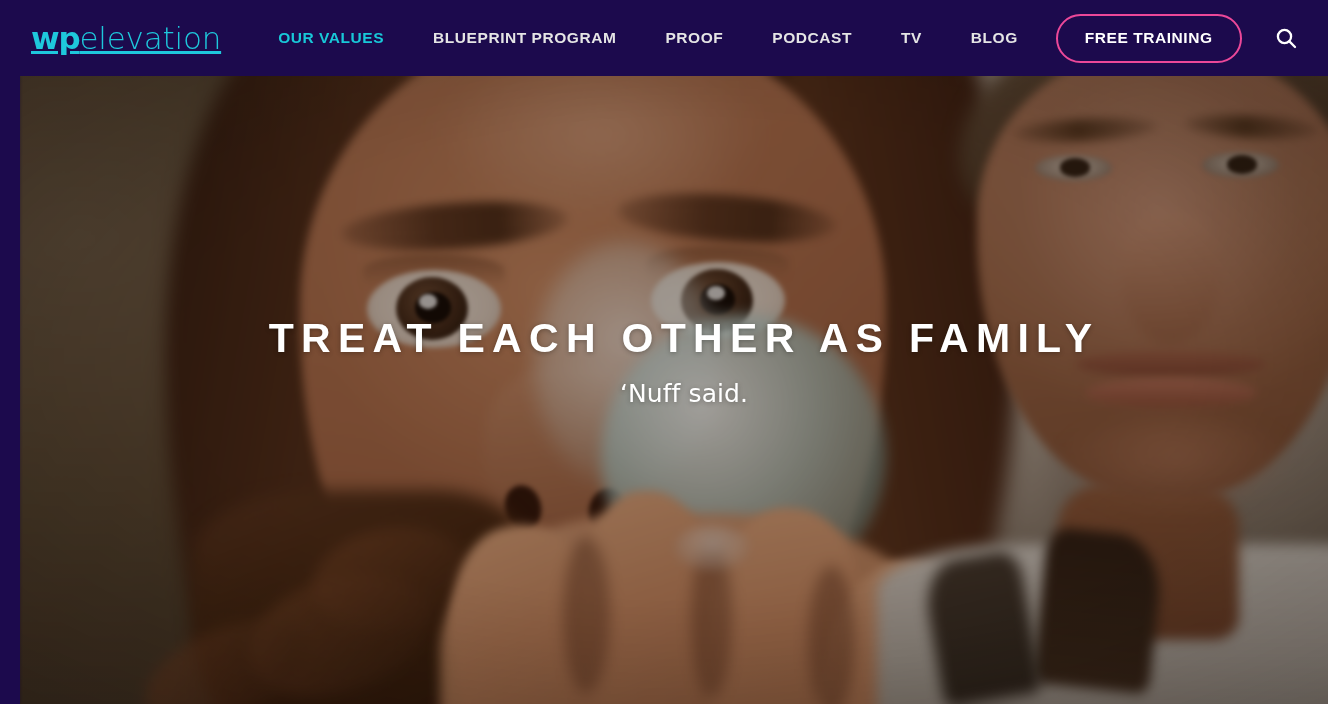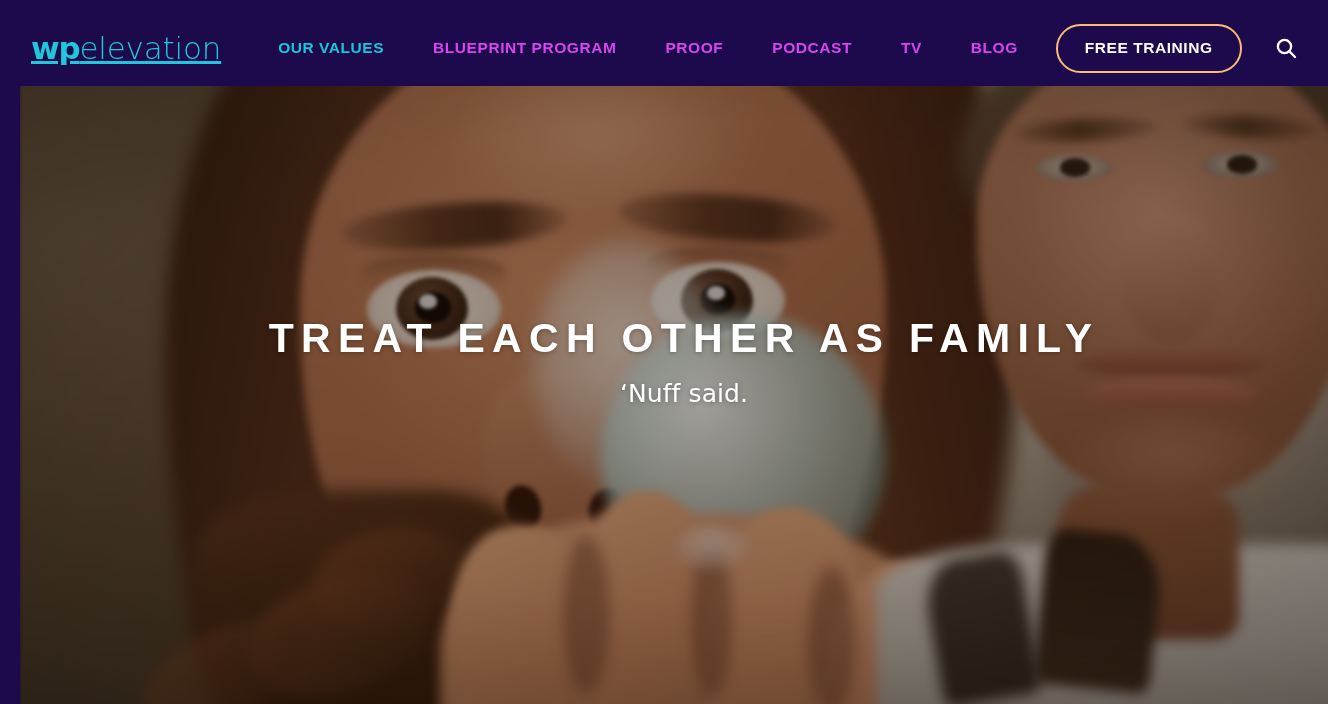--- a/index.html
+++ b/index.html
@@ -23,21 +23,20 @@
   
   .navbar {
     position: absolute;
     top: 0; left: 0;
     width: 1328px;
     height: 76px;
     background: #1c0a4d;
     display: flex;
     align-items: center;
     z-index: 40;
-    margin-top: 10px;
   }
 
   .logo {
     margin-left: 31px;
     font-size: 31px;
     line-height: 1;
     color: #1ec8dc;
     letter-spacing: -0.4px;
     white-space: nowrap;
     user-select: none;
@@ -53,40 +52,40 @@
     letter-spacing: -0.2px;
   }
 
   .nav-links {
     display: flex;
     align-items: center;
     margin-left: 57px;
     list-style: none;
   }
   .nav-link {
-    color: #d946ef;
+    color: #e5e5e5;
     font-size: 15.5px;
     font-weight: 700;
     letter-spacing: 0.55px;
     text-transform: uppercase;
     text-decoration: none;
     white-space: nowrap;
     cursor: pointer;
     padding: 6px 0;
     display: block;
   }
   .nav-item { margin-right: 49px; text-align: center; }
   .nav-item:last-child { margin-right: 0; }
   .nav-link.is-active { color: #18c8d8; }
 
   .cta-btn {
     margin-left: 38px;
     height: 49px;
     padding: 0 27px;
-    border: 2px solid #fdba74;
+    border: 2px solid #ec4899;
     border-radius: 999px;
     background: transparent;
     color: #ffffff;
     font-size: 15.5px;
     font-weight: 700;
     letter-spacing: 0.55px;
     text-transform: uppercase;
     display: flex;
     align-items: center;
     justify-content: center;

